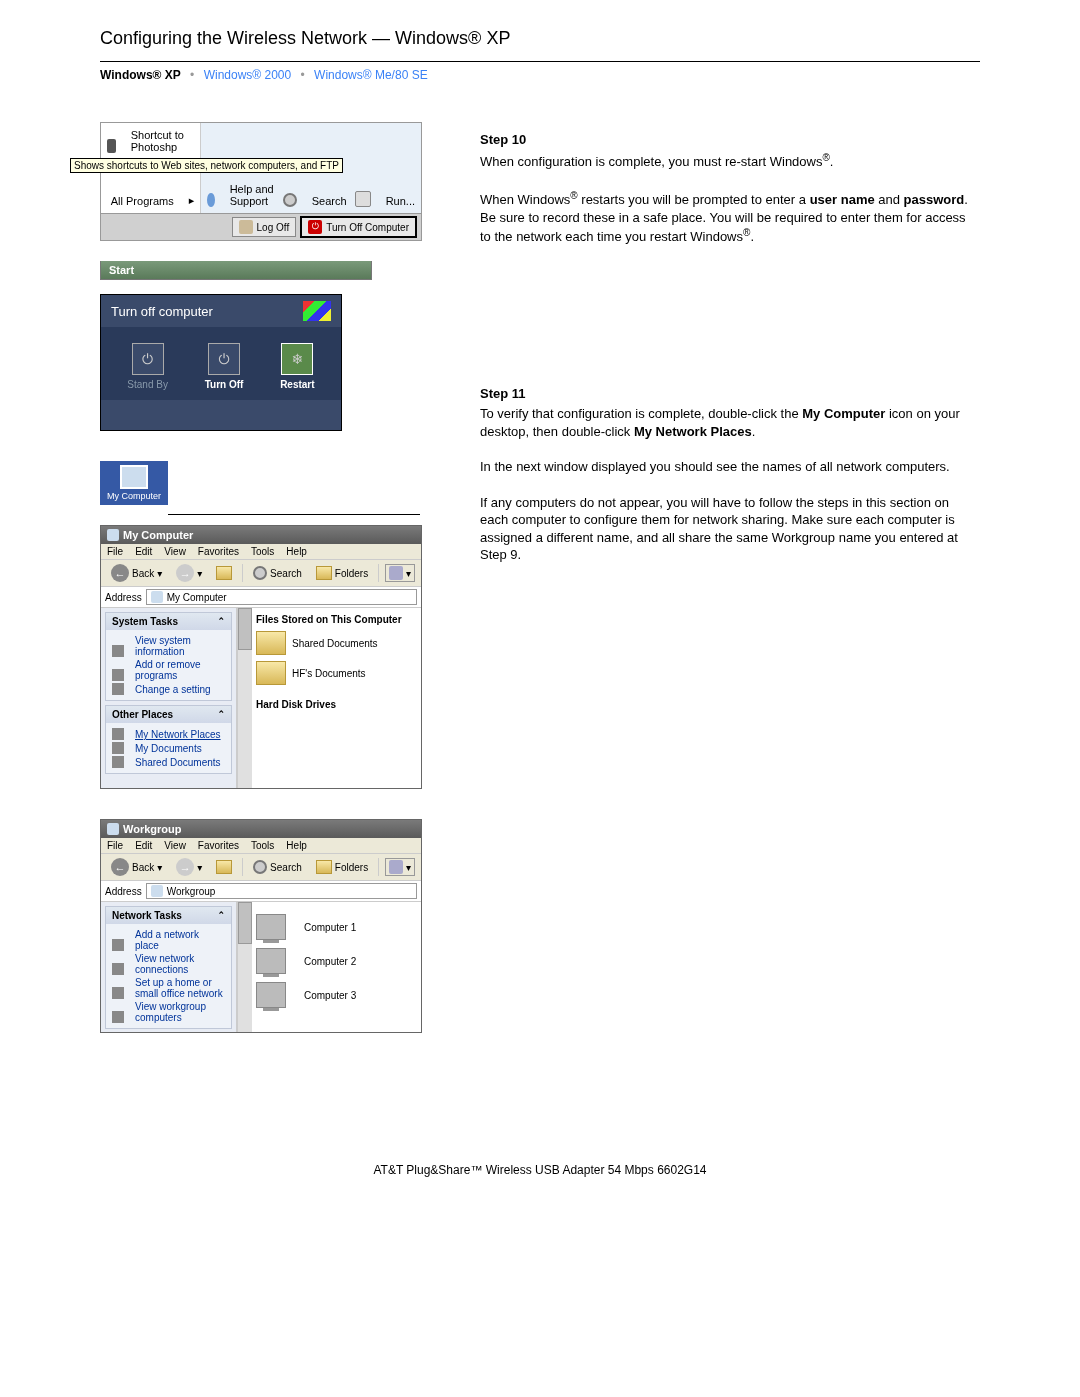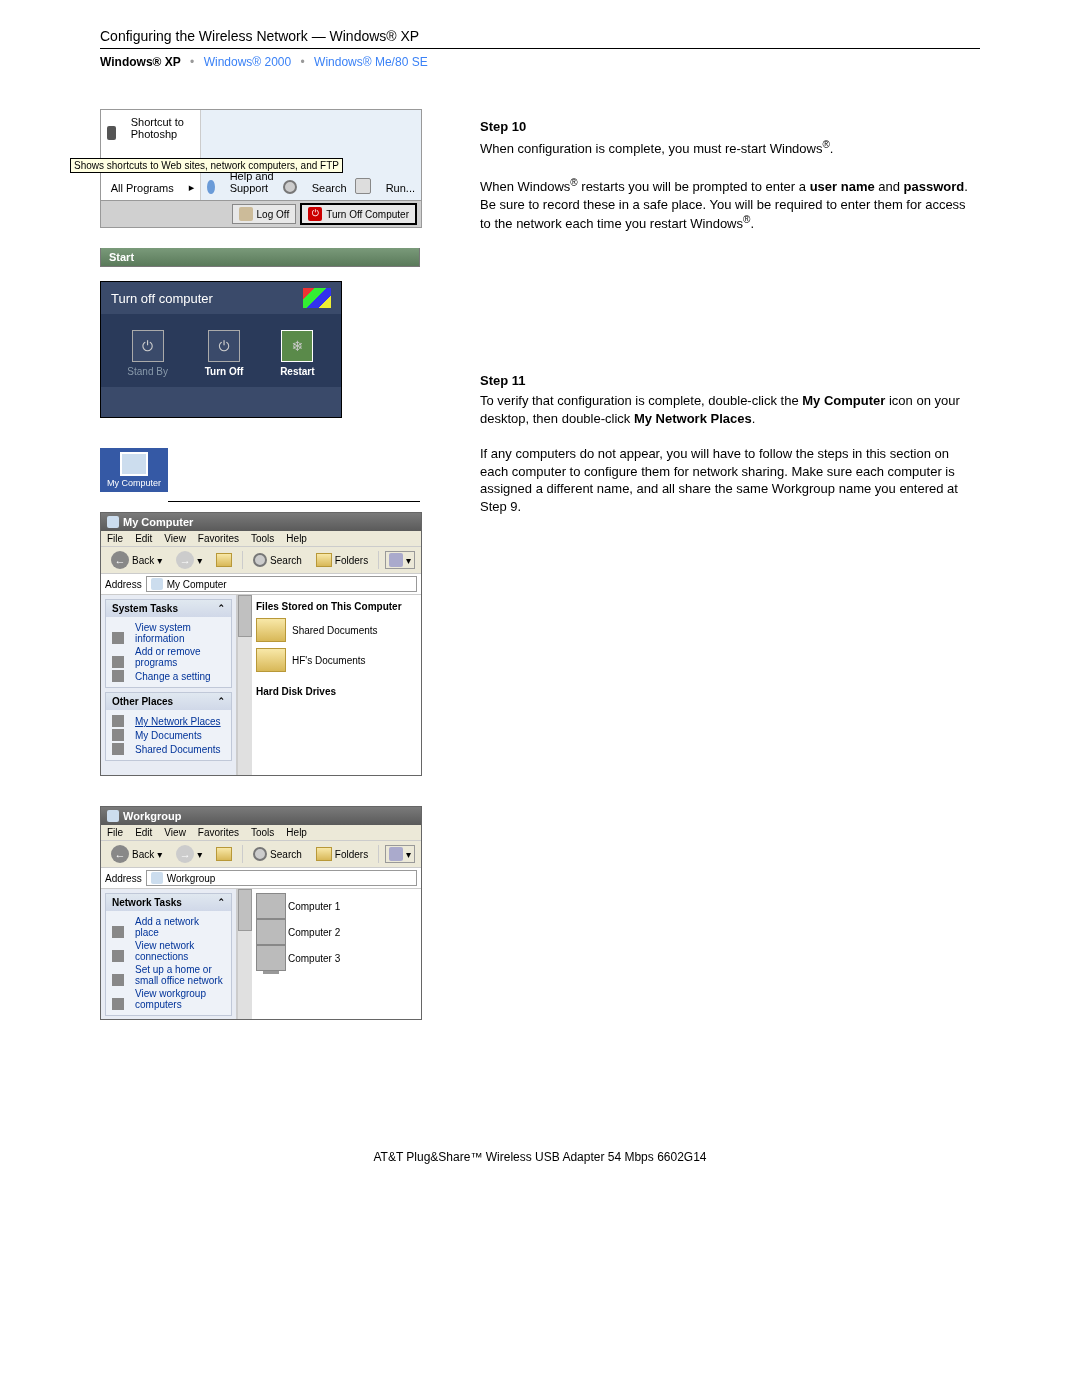--- a/index.html
+++ b/index.html
@@ -1,17 +1,17 @@
 <!DOCTYPE html>
 <html><head>
 <meta charset="utf-8">
 <style>
 body{margin:0;background:#fff;font-family:Arial,Helvetica,sans-serif;font-size:13px;color:#000}
 .page{width:880px;margin:0 auto;padding:28px 100px 40px 100px;position:relative}
-.header-title{font-size:14px;margin-bottom:4px}
+.header-title{font-size:18px;margin-bottom:12px}
 .hr{border:0;border-top:1px solid #000;margin:4px 0 6px 0}
 .nav-line{font-size:12px;margin-bottom:40px}
 .nav-line .active{font-weight:bold;color:#000}
 .nav-line .dim{color:#3b82f6}
 .nav-line .sep{color:#999;margin:0 6px}
 .columns{display:flex;gap:60px;align-items:flex-start}
 .leftcol{width:320px;flex:0 0 320px}
 .rightcol{flex:1;padding-top:10px}
 .step-title{font-weight:bold;font-size:13px;margin-bottom:4px}
 .step-body{font-size:13px;line-height:1.35;margin-bottom:140px}
@@ -19,21 +19,21 @@
 .reg{font-size:10px;vertical-align:super}
 .bold{font-weight:bold}
 
 .startmenu{border:1px solid #999;width:320px;margin-bottom:20px;background:linear-gradient(#f8f8f8,#e8e8e8);font-size:11px;position:relative}
 .sm-top{display:flex;height:90px}
 .sm-left{width:150px;border-right:1px solid #ccc;background:#fff;display:flex;flex-direction:column;justify-content:space-between;padding:4px 6px}
 .sm-item{display:flex;align-items:flex-end;gap:15px;padding:2px 0}
 .sm-right{flex:1;padding:4px 6px;background:#e8f0f8;display:flex;flex-direction:row;gap:8px}
 .sm-bottom{background:#d0d0d0;border-top:1px solid #999;display:flex;justify-content:flex-end;align-items:center;height:26px;padding:0 4px;gap:4px}
 .sm-btn{border:1px solid #888;background:#e8e8e8;padding:2px 6px;display:flex;align-items:center;gap:4px;font-size:10px}
-.startbar{background:linear-gradient(#7a9a7a,#5a7a5a);color:#fff;font-weight:bold;font-size:11px;padding:3px 8px;border:1px solid #777;border-top:0;width:320px;box-sizing:border-box}
+.startbar{background:linear-gradient(#7a9a7a,#5a7a5a);color:#fff;font-weight:bold;font-size:11px;padding:3px 8px;border:1px solid #777;border-top:0;width:272px;box-sizing:border-box}
 .ic{width:14px;height:14px;display:inline-block;background:#888;border-radius:2px}
 .ic-ps{background:#555}
 .ic-help{background:#6a9bd8;border-radius:50%}
 .ic-search{background:#ccc;border-radius:50%;border:2px solid #777;width:10px;height:10px}
 .ic-run{background:#ddd;border:1px solid #888}
 .ic-power{background:#c00;border-radius:2px;color:#fff;text-align:center;font-size:9px;line-height:12px}
 .ic-log{background:#cb9;border-radius:2px}
 
 .turnoff{width:240px;background:#2a3a5a;color:#fff;border:1px solid #000;margin-bottom:30px}
 .to-head{display:flex;justify-content:space-between;align-items:center;padding:6px 10px;background:#3a4a6a;font-size:13px}
@@ -69,21 +69,21 @@
 .plink.u{text-decoration:underline}
 .pic{width:12px;height:12px;background:#888;flex:0 0 12px}
 .sec-head{font-weight:bold;font-size:10px;margin:2px 0 4px 0}
 .folder-big{display:flex;align-items:center;gap:6px;margin:6px 0}
 .fbicon{width:28px;height:22px;background:linear-gradient(#f8e8a8,#d8b858);border:1px solid #b89838}
 .scrollbar{width:14px;background:#e0e0e0;border-left:1px solid #ccc;position:relative}
 .sthumb{position:absolute;top:0;left:0;right:0;height:40px;background:#c0c0c0;border:1px solid #999}
 .tooltip{position:absolute;background:#ffffe1;border:1px solid #000;padding:1px 3px;font-size:10px;white-space:nowrap;z-index:2;left:70px;top:158px}
 
 .ex-body2{display:flex;height:130px}
-.comp-item{display:flex;align-items:center;gap:2px;margin:0 0}
+.comp-item{display:flex;align-items:center;gap:18px;margin:8px 0}
 .comp-icon{width:28px;height:24px;background:#bbb;border:1px solid #888;position:relative}
 .comp-icon::after{content:"";position:absolute;bottom:-4px;left:6px;width:16px;height:3px;background:#999}
 
 .footer{margin-top:100px;font-size:12px;display:flex;justify-content:center}
 .chev{font-size:9px}
 .viewbtn{border:1px solid #999;padding:1px 3px}
 .folderic{width:14px;height:12px;background:linear-gradient(#f8e8a8,#d8b858);border:1px solid #b89838}
 </style>
 </head>
 <body>
@@ -389,20 +389,21 @@
         <span>When configuration is complete, you must re-start Windows</span><span class="reg">®</span><span>.</span>
       </div>
       <div class="step-body">
         <span>When Windows</span><span class="reg">®</span><span> restarts you will be prompted to enter a </span><span class="bold">user name</span><span> and </span><span class="bold">password</span><span>. Be sure to record these in a safe place. You will be required to enter them for access to the network each time you restart Windows</span><span class="reg">®</span><span>.</span>
       </div>
 
       <div class="step-title">Step 11</div>
       <div class="step-body2">
         <span>To verify that configuration is complete, double-click the </span><span class="bold">My Computer</span><span> icon on your desktop, then double-click </span><span class="bold">My Network Places</span><span>.</span>
       </div>
+      <div class="step-body2">In the next window displayed you should see the names of all network computers.</div>
       <div class="step-body2">If any computers do not appear, you will have to follow the steps in this section on each computer to configure them for network sharing. Make sure each computer is assigned a different name, and all share the same Workgroup name you entered at Step 9.</div>
     </div>
   </div>
 
   <div class="footer">
     <span>AT&amp;T Plug&amp;Share™ Wireless USB Adapter 54 Mbps 6602G</span>
     <span>14</span>
   </div>
 </div>
 

